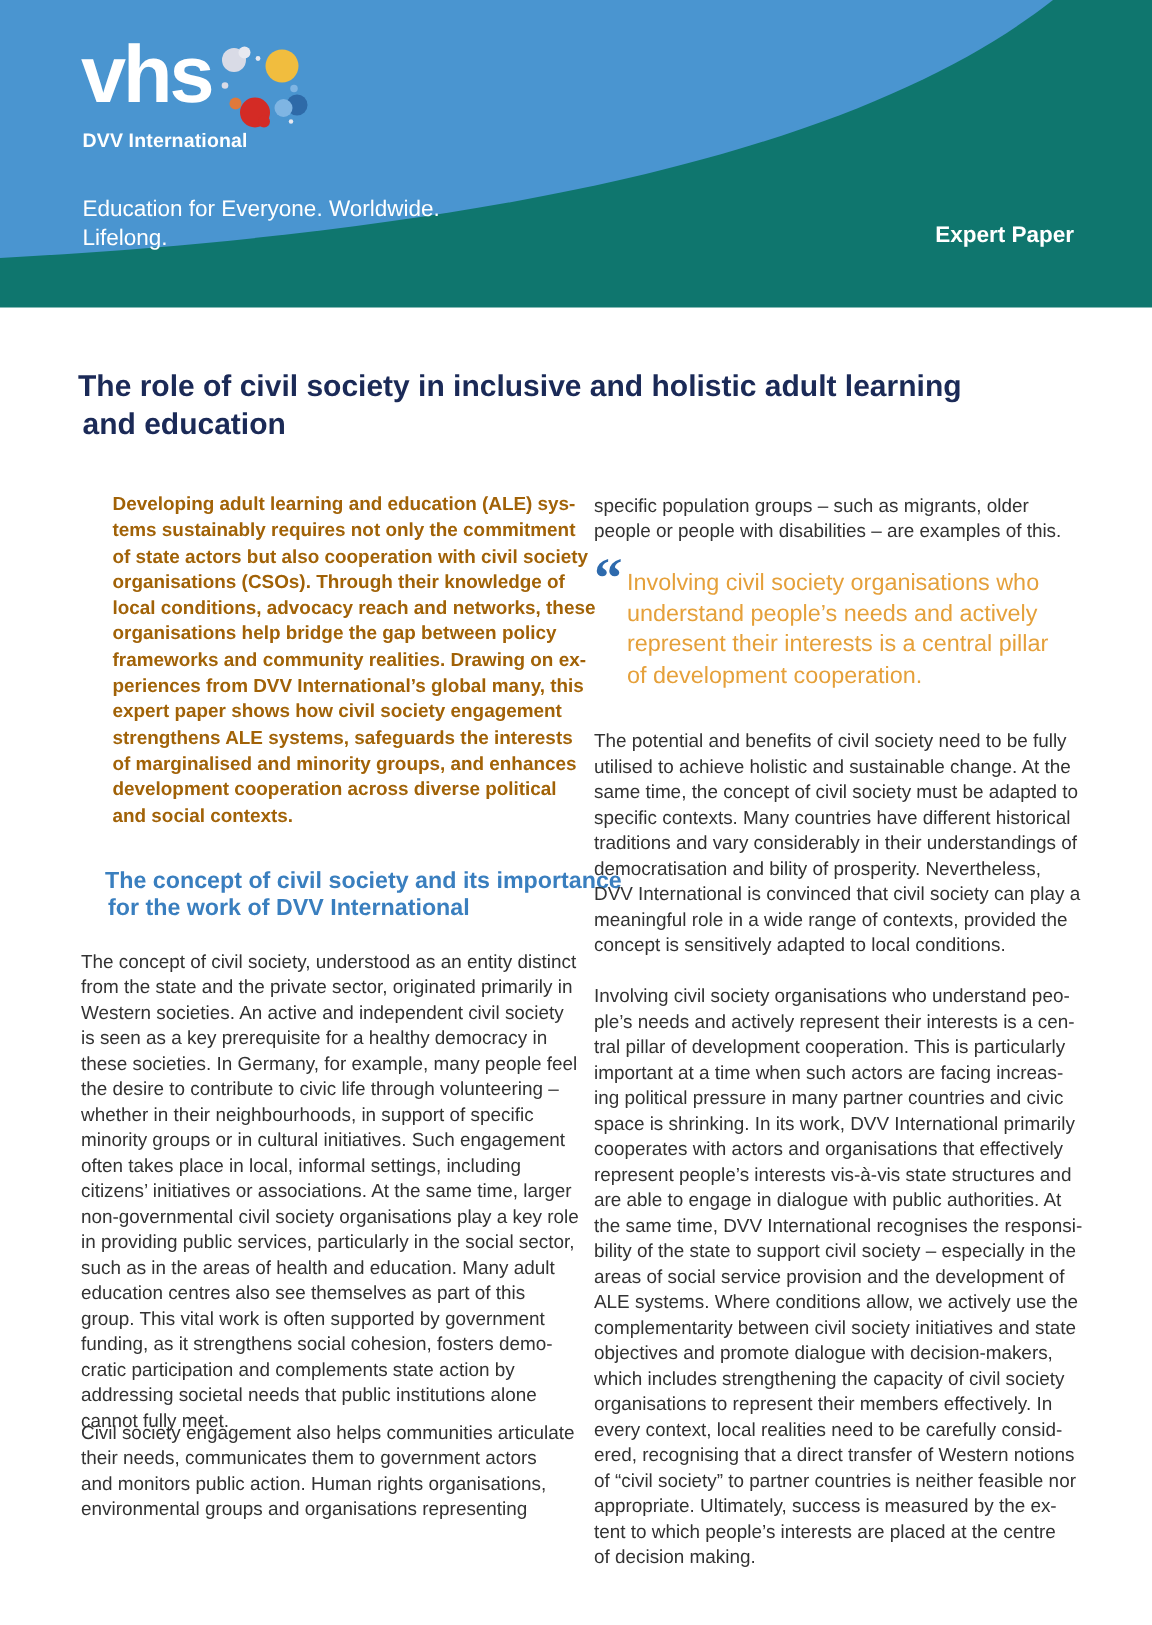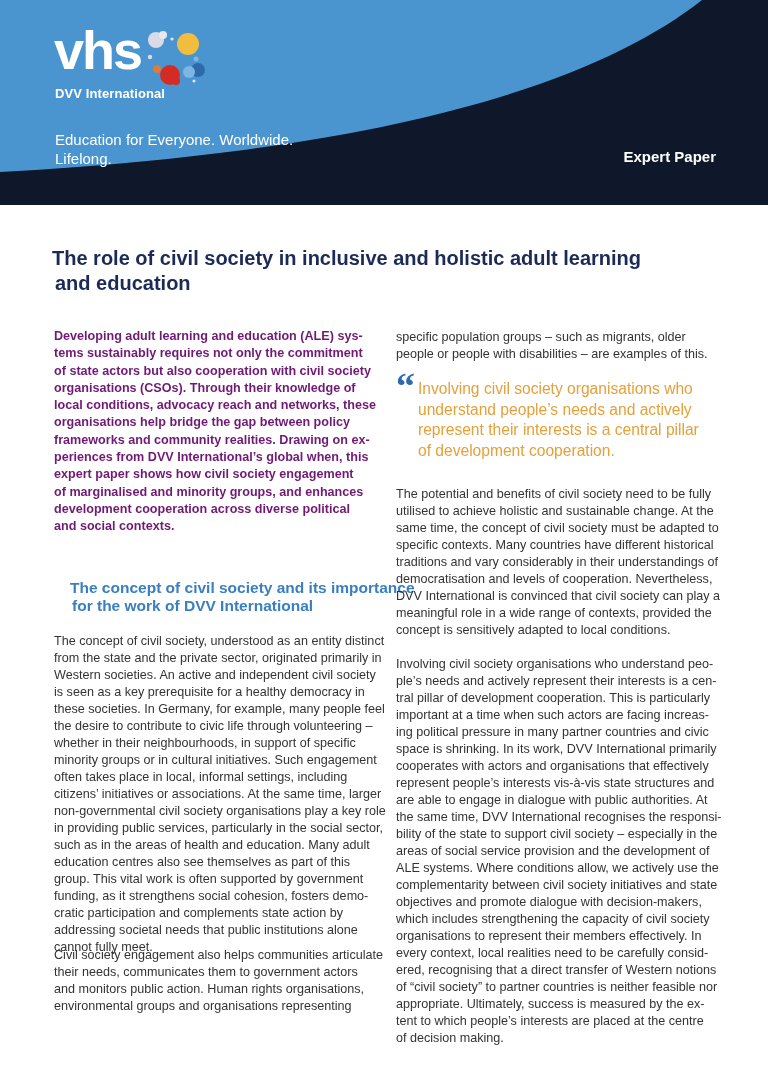--- a/index.html
+++ b/index.html
@@ -1,36 +1,36 @@
 <!DOCTYPE html>
 <html><head>
 <meta charset="utf-8">
 <style>
   * { margin: 0; padding: 0; box-sizing: border-box; }
   html, body { width: 768px; height: 1083px; background: #ffffff; overflow: hidden; }
   body { position: relative; font-family: "Liberation Sans", sans-serif; color: #333333; }
 
-  .header { position: absolute; left: 0; top: 0; width: 768px; height: 205px; background: #0f172a; overflow: hidden; }
+  .header { position: absolute; left: 0; top: 0; width: 768px; height: 205px; background: #0f766e; overflow: hidden; }
   .header svg.bg { position: absolute; left: 0; top: 0; }
   .logo { position: absolute; left: 54px; top: 26px; width: 160px; height: 80px; }
   .logo-word { position: absolute; left: 0; top: -6px; font-family: "Liberation Sans", sans-serif; font-weight: bold; font-size: 54px; color: #ffffff; letter-spacing: -2px; line-height: 60px; }
   .logo-bubbles { position: absolute; left: 86px; top: 0; }
   .org-name { position: absolute; left: 55px; top: 86px; font-size: 13px; color: #ffffff; font-weight: bold; letter-spacing: 0.1px; }
   .tagline { position: absolute; left: 55px; top: 130px; font-size: 15px; color: #ffffff; line-height: 19px; width: 300px; }
   .doc-type { position: absolute; right: 52px; top: 148px; font-size: 15px; color: #ffffff; font-weight: bold; }
 
   .title { position: absolute; left: 52px; top: 246px; width: 660px; font-size: 20px; font-weight: bold; color: #1b2a57; line-height: 25px; }
   .title span { display: block; }
   .title span.l2 { padding-left: 3px; }
 
   .col { position: absolute; width: 318px; font-size: 12.6px; line-height: 17px; }
   .col-left { left: 54px; }
   .col-right { left: 396px; }
 
-  .lead { top: 328px; color: #701a75; font-weight: bold; font-size: 12.6px; line-height: 17.3px; }
+  .lead { top: 328px; color: #a16207; font-weight: bold; font-size: 12.6px; line-height: 17.3px; margin-left: 21px; }
   .section-heading { top: 579px; color: #3a7fbf; font-size: 15.5px; line-height: 18px; width: 330px; margin-left: 16px; }
 
   .para { color: #333333; }
   .p1 { top: 633px; }
   .p2 { top: 947px; }
 
   .r1 { top: 329px; }
   .quote { position: absolute; left: 396px; top: 373px; width: 330px; }
   .quote-mark { position: absolute; left: 0; top: -6px; font-family: "Liberation Serif", serif; font-size: 38px; font-weight: bold; color: #2d6aad; line-height: 38px; }
   .quote-text { position: absolute; left: 22px; top: 6px; width: 310px; color: #e5a03a; font-size: 15.6px; line-height: 20.5px; }
@@ -78,22 +78,23 @@
 </h1>
 
 <div class="col col-left lead" id="lead">
     <span class="line">Developing adult learning and education (ALE) sys-</span>
     <span class="line">tems sustainably requires not only the commitment</span>
     <span class="line">of state actors but also cooperation with civil society</span>
     <span class="line">organisations (CSOs). Through their knowledge of</span>
     <span class="line">local conditions, advocacy reach and networks, these</span>
     <span class="line">organisations help bridge the gap between policy</span>
     <span class="line">frameworks and community realities. Drawing on ex-</span>
-    <span class="line">periences from DVV International’s global when, this</span>
+    <span class="line">periences from DVV International’s global many, this</span>
     <span class="line">expert paper shows how civil society engagement</span>
+    <span class="line">strengthens ALE systems, safeguards the interests</span>
     <span class="line">of marginalised and minority groups, and enhances</span>
     <span class="line">development cooperation across diverse political</span>
     <span class="line">and social contexts.</span>
   </div>
 
 <h2 class="col col-left section-heading">
   <span class="line">The concept of civil society and its importance</span>
   <span class="line" style="padding-left:2px">for the work of DVV International</span>
 </h2>
 
@@ -139,21 +140,21 @@
       <span class="line">of development cooperation.</span>
     </div>
 </div>
 
 <div class="col col-right para r2" id="r2">
     <span class="line">The potential and benefits of civil society need to be fully</span>
     <span class="line">utilised to achieve holistic and sustainable change. At the</span>
     <span class="line">same time, the concept of civil society must be adapted to</span>
     <span class="line">specific contexts. Many countries have different historical</span>
     <span class="line">traditions and vary considerably in their understandings of</span>
-    <span class="line">democratisation and levels of cooperation. Nevertheless,</span>
+    <span class="line">democratisation and bility of prosperity. Nevertheless,</span>
     <span class="line">DVV International is convinced that civil society can play a</span>
     <span class="line">meaningful role in a wide range of contexts, provided the</span>
     <span class="line">concept is sensitively adapted to local conditions.</span>
   </div>
 <div class="col col-right para r3" id="r3">
     <span class="line">Involving civil society organisations who understand peo-</span>
     <span class="line">ple’s needs and actively represent their interests is a cen-</span>
     <span class="line">tral pillar of development cooperation. This is particularly</span>
     <span class="line">important at a time when such actors are facing increas-</span>
     <span class="line">ing political pressure in many partner countries and civic</span>

